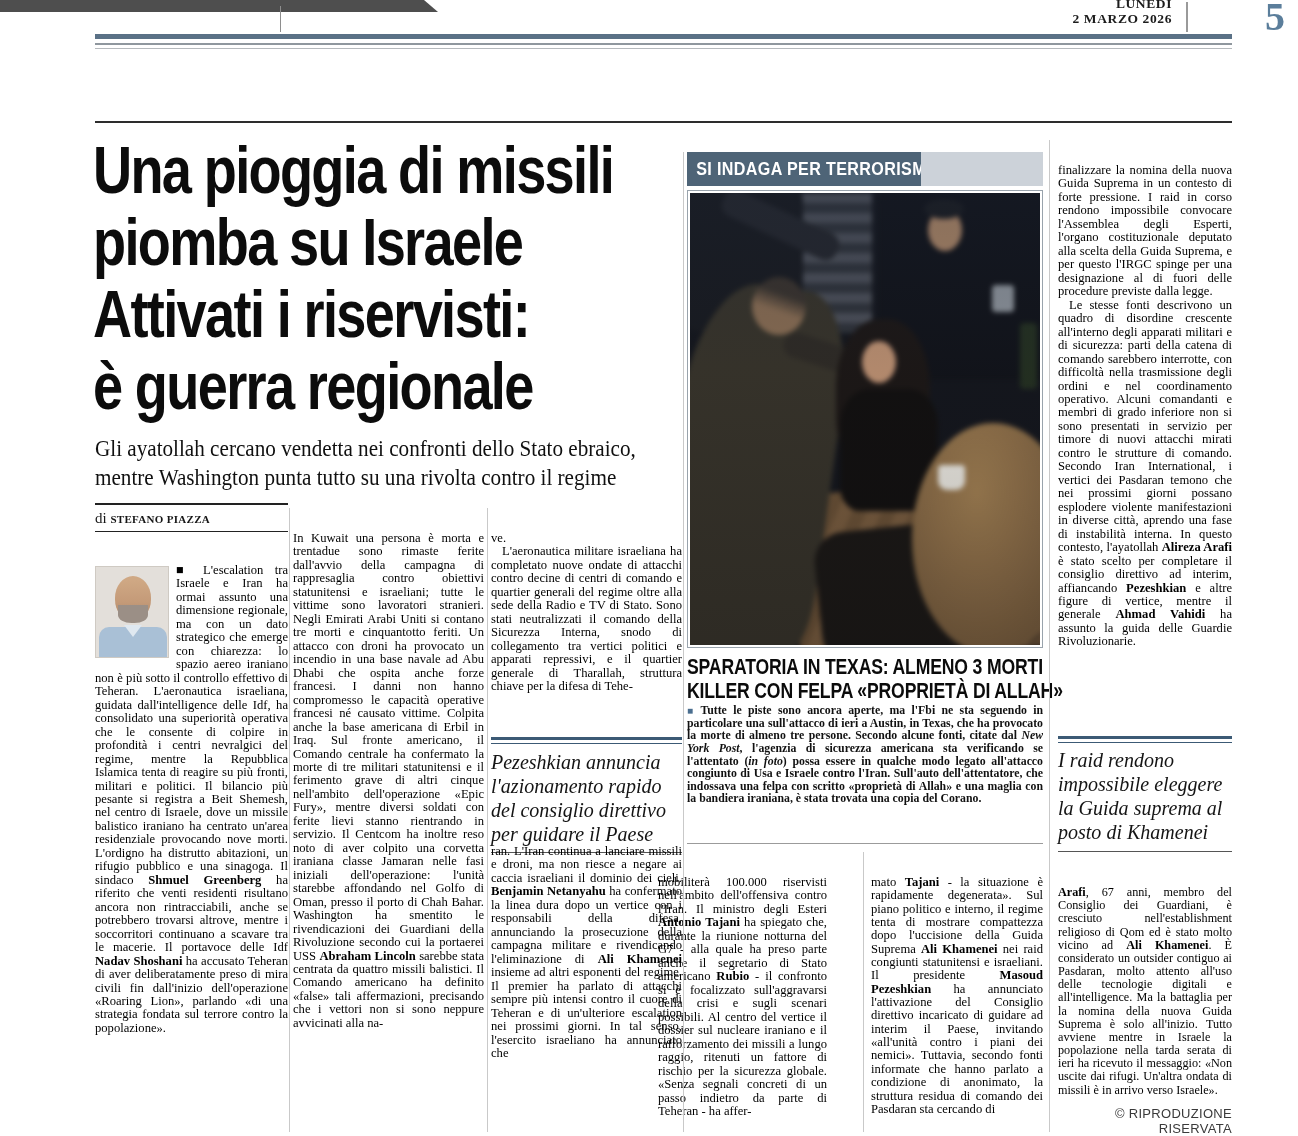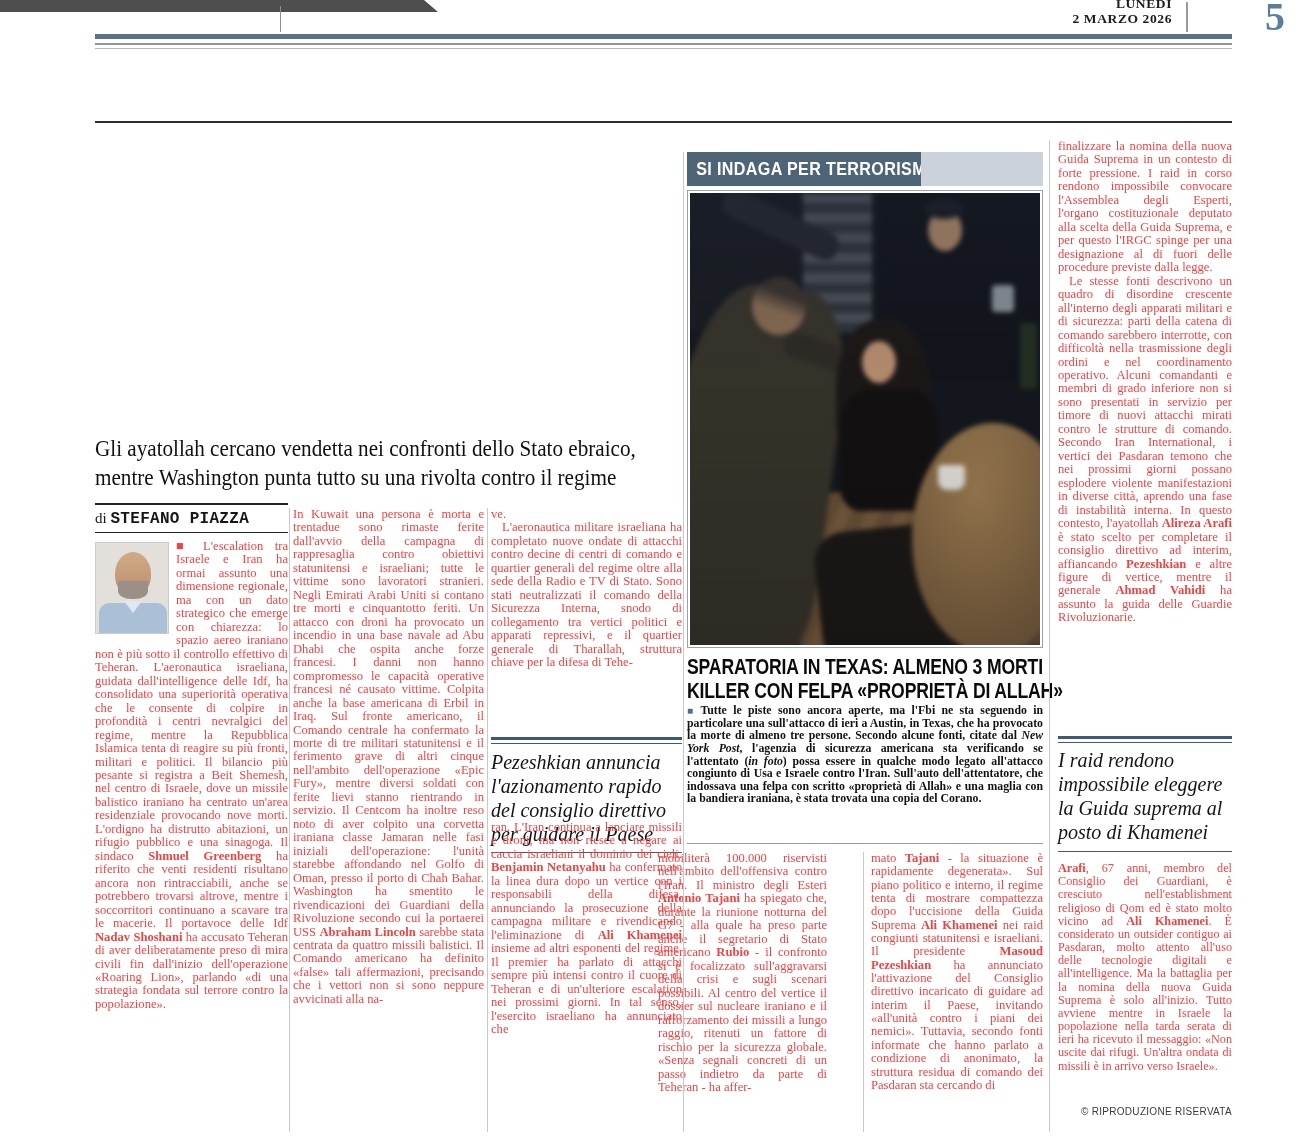--- a/index.html
+++ b/index.html
@@ -37,23 +37,23 @@
   .section-rule{left:95px;top:121px;width:1137px;height:2px;background:#2d2d2d;}
   
   .headline{left:93px;top:134px;width:600px;}
   .hl-line{font-family:"Liberation Sans",sans-serif;font-weight:bold;font-size:66px;line-height:72px;
     letter-spacing:-2px;transform:scaleX(.82);transform-origin:left;white-space:nowrap;color:#0c0c0c;}
   .deck{left:95px;top:434px;width:642px;font-size:23.5px;line-height:29px;color:#101010;
     transform:scaleX(.9);transform-origin:left top;}
   
   .byline{left:95px;top:503px;width:193px;border-top:2px solid #222;border-bottom:1px solid #222;
     padding:5px 0 4px;font-size:15px;}
-  .byline-name{font-family:Liberation Mono, monospace;font-weight:bold;font-size:16px;letter-spacing:.3px;}
-  
-  .col{font-size:12.6px;line-height:1.07;text-align:justify;overflow:hidden;color:#ef4444;}
+  .byline-name{font-family:Liberation Serif, serif;font-weight:bold;font-size:11px;letter-spacing:.3px;}
+  
+  .col{font-size:12.6px;line-height:1.07;text-align:justify;overflow:hidden;color:#000000;margin-top:24px;}
   .col p{text-indent:11px;}
   .col p.noindent{text-indent:0;}
   .headshot{float:left;width:74px;height:92px;margin:2px 7px 2px 0;position:relative;
     background:#e3dfda;overflow:hidden;border:1px solid #cfcac3;}
   .hs-head{position:absolute;left:19px;top:9px;width:36px;height:44px;border-radius:50% 50% 46% 46%;
     background:linear-gradient(180deg,#cfa884 10%,#c49a78 60%,#a8876a);}
   .hs-beard{position:absolute;left:22px;top:38px;width:30px;height:18px;border-radius:0 0 45% 45%;
     background:#9b8f86;}
   .hs-shirt{position:absolute;left:3px;top:60px;width:68px;height:32px;border-radius:10px 10px 0 0;
     background:#a9c0d6;}
@@ -77,21 +77,21 @@
   .caption-title{left:687px;top:655px;width:450px;}
   .ct-line{font-family:"Liberation Sans",sans-serif;font-weight:bold;font-size:22px;line-height:23.5px;
     letter-spacing:-.2px;color:#0b0b0b;transform:scaleX(.8);transform-origin:left;white-space:nowrap;}
   .caption{left:687px;top:704px;width:356px;height:136px;overflow:hidden;font-weight:bold;
     font-size:11.8px;line-height:1.07;text-align:justify;color:#111;}
   .caption-bullet{color:var(--caption-bullet-blue);font-size:10px;margin-right:4px;}
   .caption-rule{left:687px;top:843px;width:356px;height:1px;background:#9b9b9b;}
   
   .vsep{width:1px;background:#c9c9c9;}
   .copyright{left:1058px;top:1106px;width:174px;text-align:right;
-    font-family:"Liberation Sans",sans-serif;font-size:10px;letter-spacing:.3px;color:#3a3a3a;}
+    font-family:"Liberation Sans",sans-serif;font-size:13px;letter-spacing:.3px;color:#3a3a3a;}
 </style>
 </head>
 <body>
 
 <div class="page">
 
   <div class="abs scan-strip"></div>
 
   <div class="abs masthead-divider"></div>
   <div class="abs dateline">
@@ -99,20 +99,26 @@
     <div>2 MARZO 2026</div>
   </div>
   <div class="abs dateline-divider"></div>
   <div class="abs page-number">5</div>
   <div class="abs rule-thick"></div>
   <div class="abs rule-thin1"></div>
   <div class="abs rule-thin2"></div>
 
   <div class="abs section-rule"></div>
 
+  <div class="abs headline">
+    <div class="hl-line">Una pioggia di missili</div>
+    <div class="hl-line">piomba su Israele</div>
+    <div class="hl-line">Attivati i riservisti:</div>
+    <div class="hl-line">è guerra regionale</div>
+  </div>
   <div class="abs deck">Gli ayatollah cercano vendetta nei confronti dello Stato ebraico, mentre Washington punta tutto su una rivolta contro il regime</div>
 
   <div class="abs byline">
     <span>di </span><span class="byline-name">STEFANO PIAZZA</span>
   </div>
 
   <div class="abs col" style="left:95px;top:540px;width:193px;height:592px;">
     <span class="headshot">
       <span class="hs-head"></span>
         <span class="hs-beard"></span>

